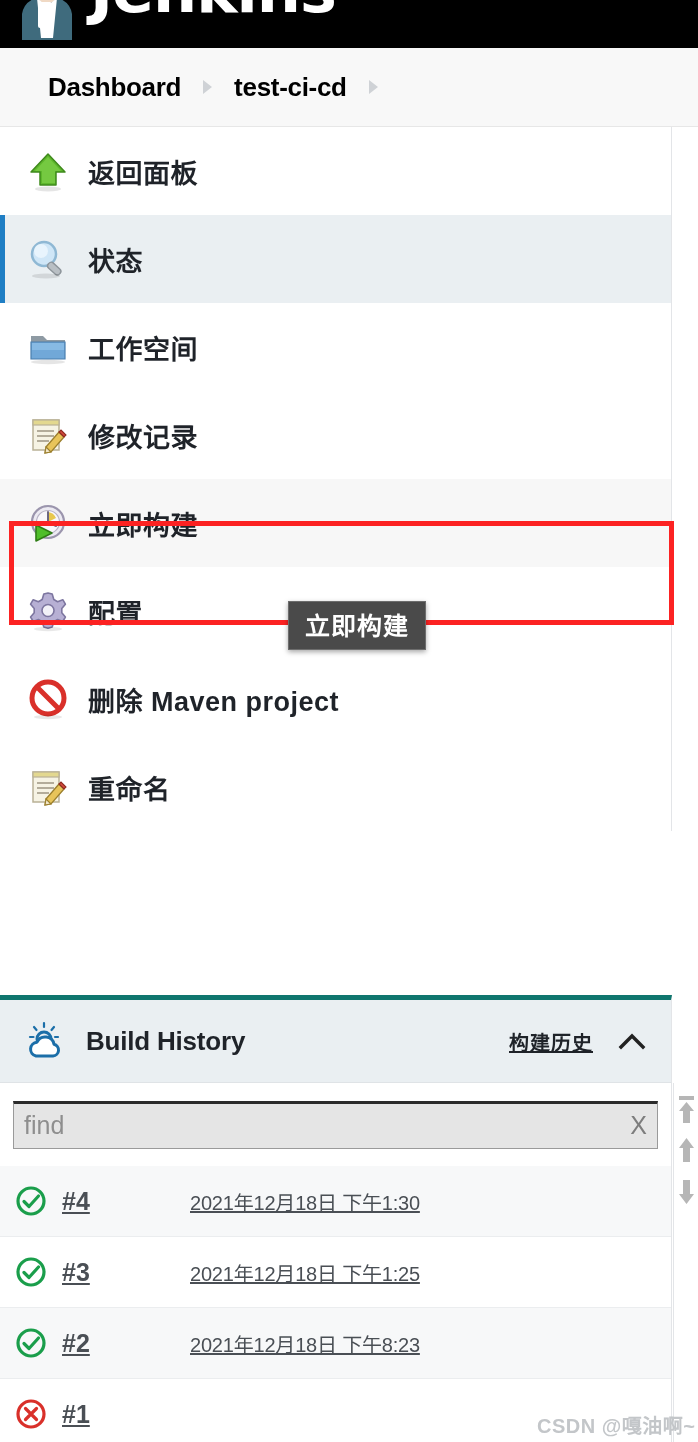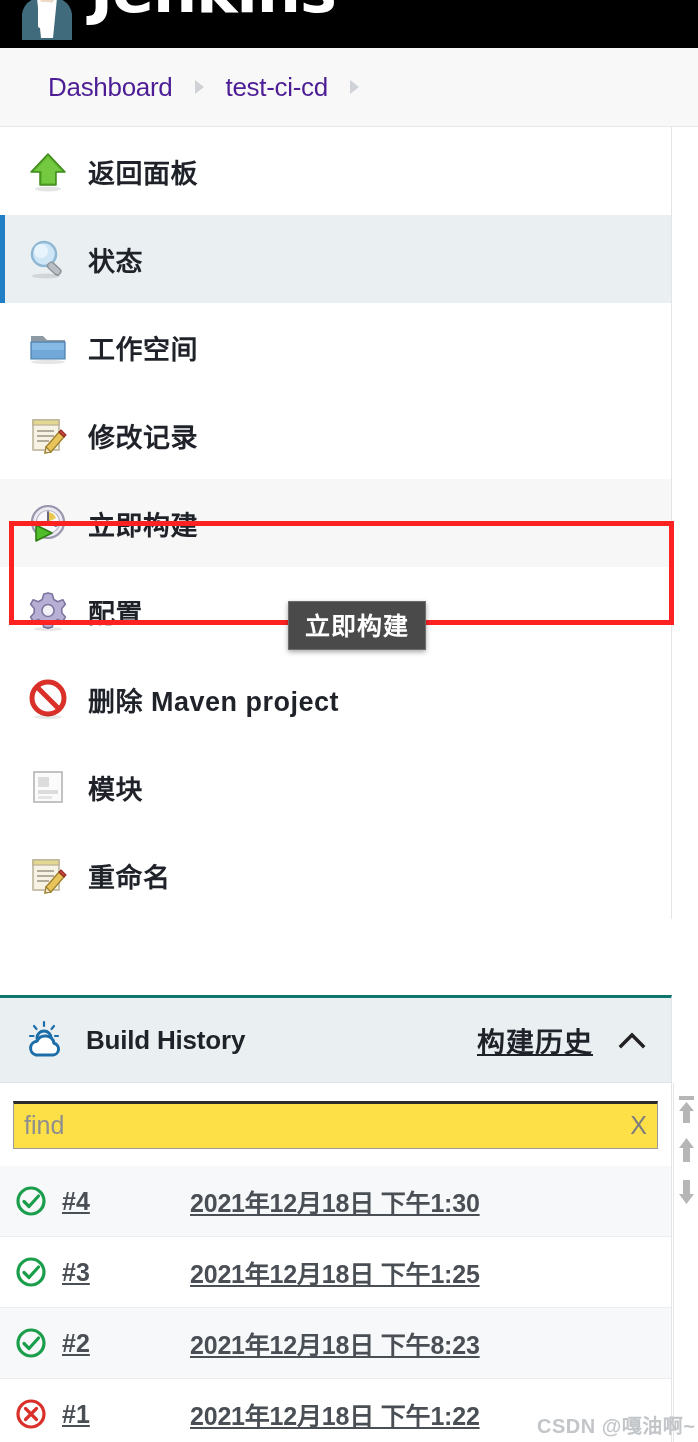--- a/index.html
+++ b/index.html
@@ -52,22 +52,22 @@
     height: 79px;
     background: #f8f8f8;
     border-bottom: 1px solid #e7e7e7;
     display: flex;
     align-items: center;
     padding-left: 48px;
     box-sizing: border-box;
   }
   .crumb {
     font-size: 26px;
-    font-weight: normal;
-    color: #4c1d95;
+    font-weight: bold;
+    color: #000000;
     text-decoration: none;
     letter-spacing: -.3px;
   }
   .crumb-sep {
     width: 0; height: 0;
     border-left: 9px solid #cfd2d6;
     border-top: 7px solid transparent;
     border-bottom: 7px solid transparent;
     margin: 0 22px;
   }
@@ -150,21 +150,21 @@
     white-space: nowrap;
   }
 
   
   .bh-header {
     position: absolute;
     left: 0; top: 995px;
     width: 672px;
     height: 88px;
     background: #eaeff2;
-    border-top: 3px solid #0f766e;
+    border-top: 5px solid #0f766e;
     border-bottom: 1px solid #dfe3e6;
     border-right: 1px solid #e3e5e8;
     box-sizing: border-box;
     display: flex;
     align-items: center;
     padding: 0 22px 0 22px;
   }
   .bh-weather {
     width: 46px;
     height: 46px;
@@ -176,21 +176,21 @@
     font-weight: bold;
     color: #1f2329;
     letter-spacing: -.2px;
   }
   .bh-right {
     margin-left: auto;
     display: flex;
     align-items: center;
   }
   .bh-link {
-    font-size: 28px;
+    font-size: 20px;
     font-weight: bold;
     color: #1f2329;
     text-decoration: underline;
     letter-spacing: 1px;
   }
   .bh-chevron {
     width: 34px;
     height: 28px;
     margin-left: 22px;
     flex: none;
@@ -206,21 +206,21 @@
     border-right: 1px solid #e3e5e8;
     box-sizing: border-box;
     display: flex;
     align-items: center;
     padding: 0 13px;
   }
   .find-box {
     position: relative;
     flex: 1;
     height: 48px;
-    background: #fde047;
+    background: #e5e5e5;
     border: 1px solid #9a9a9a;
     border-top: 3px solid #2b2b2b;
     box-sizing: border-box;
     display: flex;
     align-items: center;
     padding: 0 10px;
   }
   .find-input {
     border: 0;
     outline: 0;
@@ -261,22 +261,22 @@
   .status-icon { width: 34px; height: 34px; flex: none; margin-right: 14px; }
   .build-num {
     font-size: 25px;
     font-weight: bold;
     color: #4a4f55;
     text-decoration: underline;
     width: 128px;
     flex: none;
   }
   .build-date {
-    font-size: 25px;
-    font-weight: bold;
+    font-size: 20px;
+    font-weight: normal;
     color: #4a4f55;
     text-decoration: underline;
     letter-spacing: -.2px;
     white-space: nowrap;
   }
 
   
   .scroll-rail {
     position: absolute;
     left: 673px;
@@ -400,29 +400,20 @@
 
   <a class="task" href="#">
     <svg class="task-icon" viewBox="0 0 44 44">
       <circle cx="22" cy="21" r="16" fill="#ffffff" stroke="#d9302a" stroke-width="5"></circle>
       <line x1="11" y1="10" x2="33" y2="32" stroke="#d9302a" stroke-width="5" stroke-linecap="round"></line>
       <ellipse cx="22" cy="40" rx="14" ry="2.2" fill="#000" opacity=".09"></ellipse>
     </svg>
     <span class="task-label">删除 Maven project</span>
   </a>
 
-  <a class="task" href="#">
-    <svg class="task-icon" viewBox="0 0 44 44">
-      <rect x="8" y="7" width="28" height="30" fill="#fbfbfb" stroke="#b5b5b5" stroke-width="1.6"></rect>
-      <rect x="12" y="12" width="11" height="10" fill="#dcdcdc"></rect>
-      <rect x="12" y="25" width="20" height="4" fill="#dcdcdc"></rect>
-      <rect x="12" y="31" width="14" height="3" fill="#e4e4e4"></rect>
-    </svg>
-    <span class="task-label">模块</span>
-  </a>
 
   <a class="task" href="#">
     <svg class="task-icon" viewBox="0 0 44 44">
       <rect x="7" y="7" width="26" height="30" fill="#f6f3e4" stroke="#b9b196" stroke-width="1.5"></rect>
       <rect x="7" y="7" width="26" height="5" fill="#e3d88f" stroke="#b9b196" stroke-width="1.2"></rect>
       <g stroke="#8e8671" stroke-width="1.3">
         <line x1="11" y1="18" x2="28" y2="18"></line>
         <line x1="11" y1="23" x2="28" y2="23"></line>
         <line x1="11" y1="28" x2="23" y2="28"></line>
       </g>
@@ -494,21 +485,20 @@
     <a class="build-num" href="#">#2</a>
     <a class="build-date" href="#">2021年12月18日 下午8:23</a>
   </div>
 
   <div class="build-row">
     <svg class="status-icon" viewBox="0 0 34 34">
       <circle cx="17" cy="17" r="13" fill="none" stroke="#d9302a" stroke-width="3.2"></circle>
       <path d="M11.5 11.5 L22.5 22.5 M22.5 11.5 L11.5 22.5" fill="none" stroke="#d9302a" stroke-width="3.2" stroke-linecap="round"></path>
     </svg>
     <a class="build-num" href="#">#1</a>
-    <a class="build-date" href="#">2021年12月18日 下午1:22</a>
   </div>
 
 </div>
 
 <div class="scroll-rail">
   <svg class="rail-btn" viewBox="0 0 25 40">
     <rect x="5" y="5" width="15" height="4" fill="#b6b6b6"></rect>
     <path d="M12.5 11 L20 20 L16 20 L16 32 L9 32 L9 20 L5 20 Z" fill="#b6b6b6"></path>
   </svg>
   <svg class="rail-btn" viewBox="0 0 25 40">

